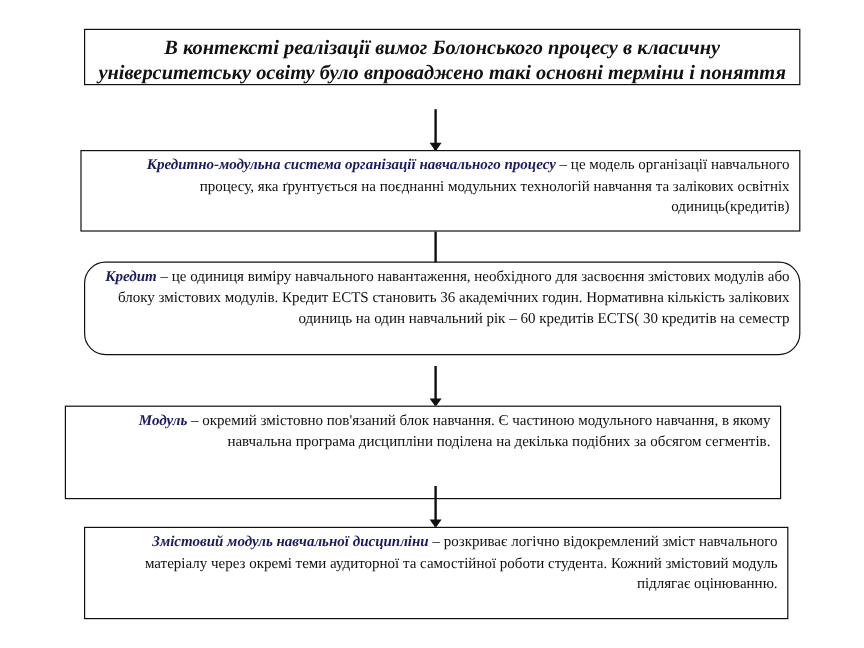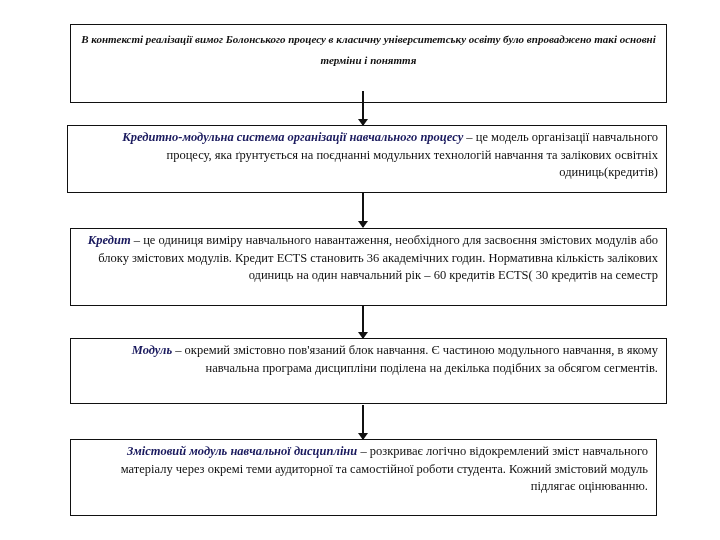--- a/index.html
+++ b/index.html
@@ -18,25 +18,25 @@
     .box {
       position: absolute;
       border: 1.5px solid #111111;
       background: #ffffff;
       box-sizing: border-box;
     }
     .title-box {
       left: 70px;
       top: 24px;
       width: 597px;
-      height: 79px;
+      height: 47px;
       text-align: center;
       font-weight: bold;
       font-style: italic;
-      font-size: 11px;
+      font-size: 17px;
       line-height: 21px;
       padding: 4px 8px 0 8px;
     }
     .term-box {
       font-size: 12.5px;
       line-height: 17.5px;
       padding: 3px 8px 0 7px;
       text-align: right;
     }
     .term {
@@ -70,27 +70,27 @@
 </div>
 
 <div class="arrow" style="top:91px;height:34px;"></div>
 
 <div class="box term-box" style="left:67px;top:125px;width:600px;height:68px;">
   <span class="term">Кредитно-модульна система організації навчального процесу</span><span> – це модель організації навчального процесу, яка ґрунтується на поєднанні модульних технологій навчання та залікових освітніх одиниць(кредитів)</span>
 </div>
 
 <div class="arrow" style="top:193px;height:34px;"></div>
 
-<div class="box term-box" style="left:70px;top:228px;width:597px;height:78px;">
+<div class="box term-box" style="left:70px;top:218px;width:597px;height:78px;border-radius:18px;">
   <span class="term">Кредит</span><span> – це одиниця виміру навчального навантаження, необхідного для засвоєння змістових модулів або блоку змістових модулів. Кредит ECTS становить 36 академічних годин. Нормативна кількість залікових одиниць на один навчальний рік – 60 кредитів ECTS( 30 кредитів на семестр</span>
 </div>
 
 <div class="arrow" style="top:305px;height:33px;"></div>
 
-<div class="box term-box" style="left:70px;top:338px;width:597px;height:66px;">
+<div class="box term-box" style="left:54px;top:338px;width:597px;height:78px;">
   <span class="term">Модуль</span><span> – окремий змістовно пов'язаний блок навчання. Є частиною модульного навчання, в якому навчальна програма дисципліни поділена на декілька подібних за обсягом сегментів.</span>
 </div>
 
 <div class="arrow" style="top:405px;height:34px;"></div>
 
 <div class="box term-box" style="left:70px;top:439px;width:587px;height:77px;">
   <span class="term">Змістовий модуль навчальної дисципліни</span><span> – розкриває логічно відокремлений зміст навчального матеріалу через окремі теми аудиторної та самостійної роботи студента. Кожний змістовий модуль підлягає оцінюванню.</span>
 </div>
 
 </body></html>

